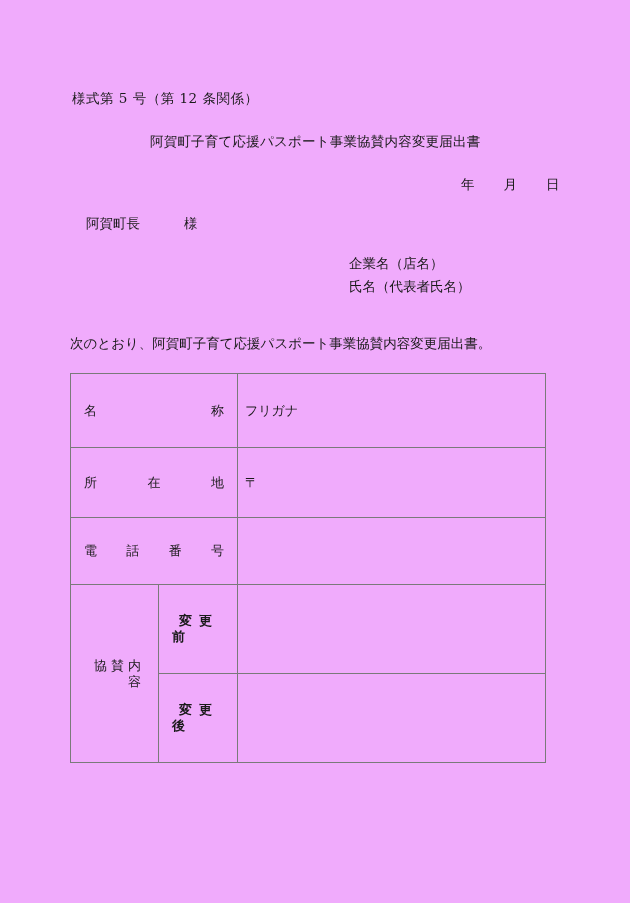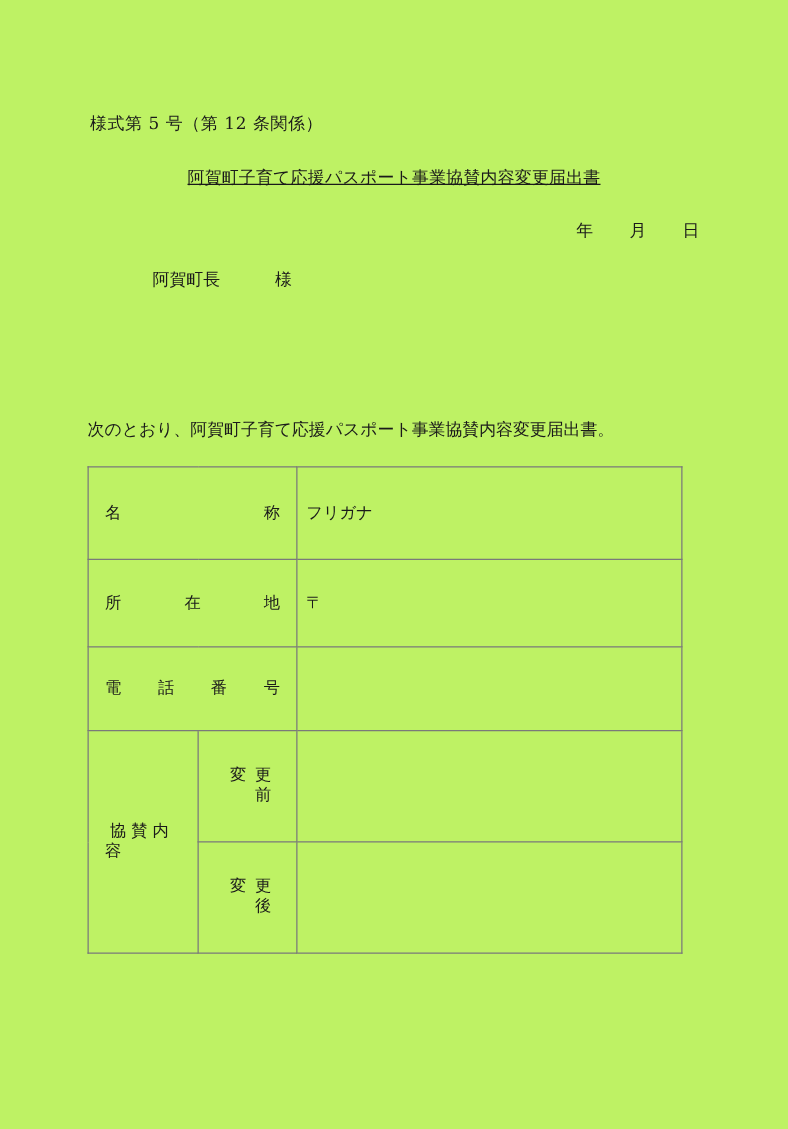--- a/index.html
+++ b/index.html
@@ -12,42 +12,41 @@
     background: #ffffff;
     font-family: "DejaVu Serif", "Liberation Serif", serif;
     color: #1a1a1a;
     position: relative;
     overflow: hidden;
   }
 
   .page {
     position: absolute;
     inset: 0;
-    background: #bef264;
+    background: #f0abfc;
   }
 
   
   .form-number {
     position: absolute;
     left: 72px;
     top: 90px;
     font-size: 13.5px;
     letter-spacing: 0.5px;
     white-space: nowrap;
   }
 
   
   .doc-title {
     position: absolute;
     left: 150px;
     top: 133px;
     font-size: 13.5px;
     letter-spacing: 0.2px;
     white-space: nowrap;
-    text-decoration: underline;
   }
 
   
   .date-line {
     position: absolute;
     left: 461px;
     top: 176px;
     font-size: 13.5px;
     white-space: nowrap;
   }
@@ -58,21 +57,20 @@
     margin-left: 29px;
   }
 
   
   .addressee {
     position: absolute;
     left: 86px;
     top: 215px;
     font-size: 13.5px;
     white-space: nowrap;
-    margin-left: 36px;
   }
   .addressee .honorific {
     margin-left: 44px;
   }
 
   
   .applicant {
     position: absolute;
     left: 349px;
     top: 252px;
@@ -114,31 +112,32 @@
     padding: 0 13px !important;
   }
   .label-text {
     display: flex;
     justify-content: space-between;
     width: 100%;
     line-height: 1.2;
   }
   
   .label-center {
-    text-align: left;
+    text-align: right;
     letter-spacing: 4px;
     text-indent: 4px;
     line-height: 1.2;
   }
   
   .sublabel {
-    text-align: right;
+    text-align: left;
     letter-spacing: 7px;
     text-indent: 7px;
     line-height: 1.2;
+    font-weight: bold;
   }
 
   .value-cell {
     padding: 5px 7px !important;
     vertical-align: top;
   }
   .value-hint {
     line-height: 1.2;
   }
 
@@ -159,20 +158,22 @@
 
   <div class="date-line">
     <span class="unit">年</span><span class="unit">月</span><span class="unit">日</span>
   </div>
 
   <div class="addressee">
     <span>阿賀町長</span><span class="honorific">様</span>
   </div>
 
   <div class="applicant">
+    <div class="line">企業名（店名）</div>
+    <div class="line">氏名（代表者氏名）</div>
   </div>
 
   <div class="intro">次のとおり、阿賀町子育て応援パスポート事業協賛内容変更届出書。</div>
 
   <table class="form-table">
     <colgroup>
       <col style="width:88px">
       <col style="width:79px">
       <col style="width:308px">
     </colgroup>

